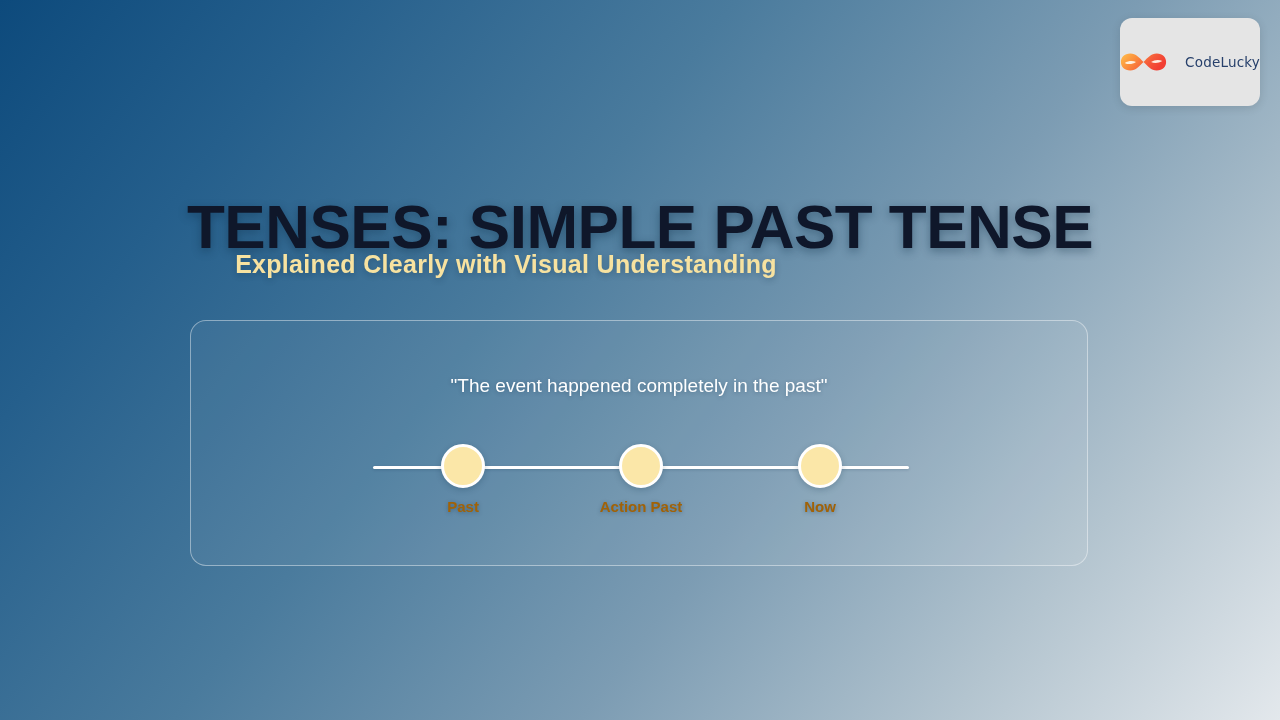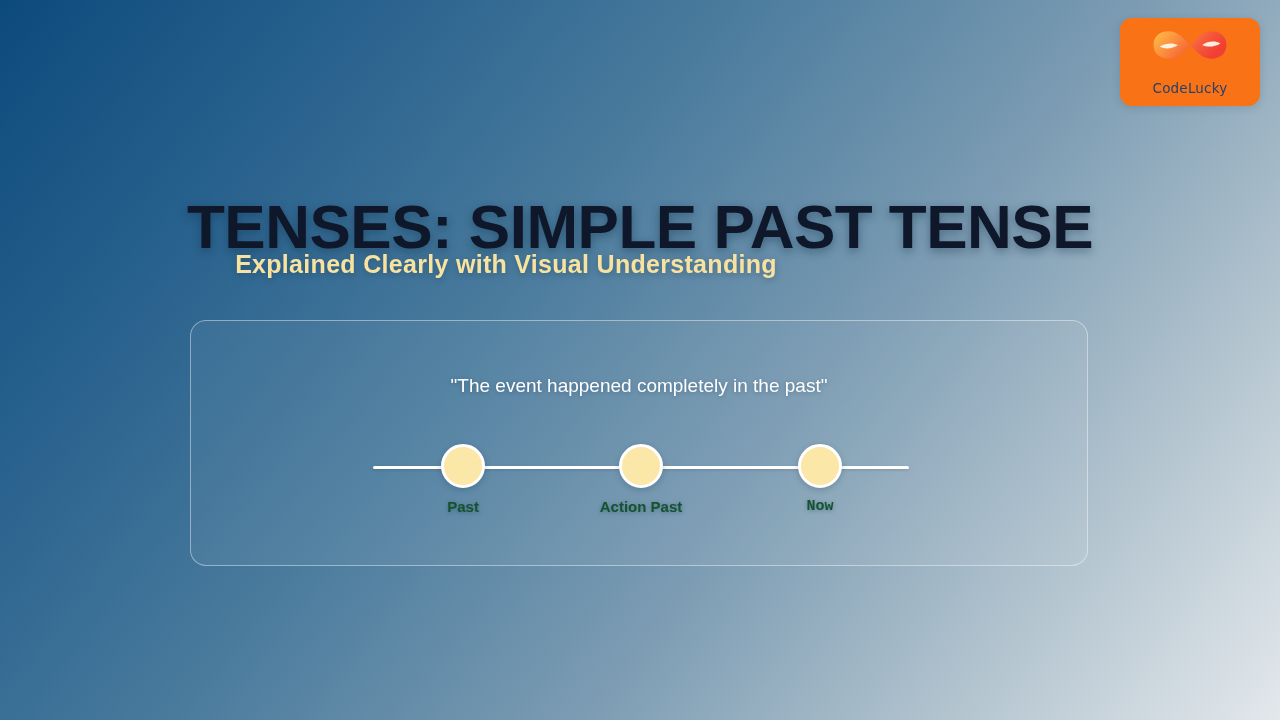--- a/index.html
+++ b/index.html
@@ -29,25 +29,25 @@
     height: 720px;
   }
 
   
   .logo-badge {
     position: absolute;
     top: 18px;
     right: 20px;
     width: 140px;
     height: 88px;
-    background: #f97316;
+    background: #e5e5e5;
     border-radius: 12px;
     box-shadow: 0 2px 10px rgba(0,0,0,0.12);
     display: flex;
-    flex-direction: column;
+    flex-direction: row;
     align-items: center;
     justify-content: center;
     gap: 18px;
   }
   .logo-mark {
     width: 76px;
     height: 34px;
     display: block;
   }
   .logo-text {
@@ -148,21 +148,21 @@
     background: #fbe7a8;
     border: 3px solid #ffffff;
     box-sizing: border-box;
     box-shadow: 0 2px 6px rgba(10,40,65,0.22);
   }
   .tl-label {
     margin-top: 9px;
     font-size: 15px;
     line-height: 19px;
     font-weight: bold;
-    color: #14532d;
+    color: #a16207;
     text-shadow: 0 1px 4px rgba(10,40,65,0.35);
     white-space: nowrap;
   }
 </style>
 </head>
 <body>
 
 <div class="slide">
 
   <div class="logo-badge">
@@ -194,20 +194,20 @@
       <div class="tl-node" style="left:16.8%;">
         <div class="tl-dot"></div>
         <div class="tl-label">Past</div>
       </div>
 
       <div class="tl-node" style="left:50%;">
         <div class="tl-dot"></div>
         <div class="tl-label">Action Past</div>
       </div>
 
-      <div class="tl-node" style="left:83.4%;font-family:Liberation Mono, monospace;">
+      <div class="tl-node" style="left:83.4%;">
         <div class="tl-dot"></div>
         <div class="tl-label">Now</div>
       </div>
     </div>
   </div>
 
 </div>
 
 </body></html>

